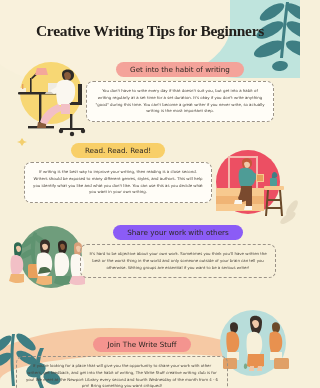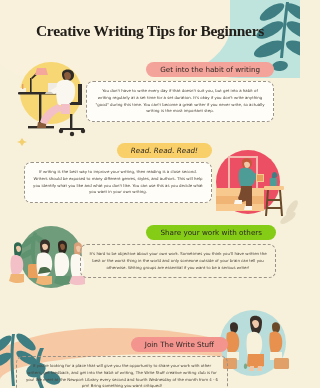--- a/index.html
+++ b/index.html
@@ -39,21 +39,21 @@
   }
 
   
   .section{position:absolute;z-index:10;}
 
   .pill{
     display:inline-block;padding:3px 14px;border-radius:20px;
     font-size:7.2px;color:#2c2722;white-space:nowrap;
     font-family:"DejaVu Sans", sans-serif;
   }
-  .pill-wrap{text-align:right;}
+  .pill-wrap{text-align:center;}
 
   .card{
     background:#fffdf7;
     border:1px dashed #9a9287;
     border-radius:7px;
     padding:6px 8px;
     font-size:3.9px;
     line-height:1.75;
     color:#4a443c;
     text-align:center;
@@ -180,21 +180,21 @@
       <rect x="68" y="34" width="7" height="8" rx="1" fill="#4e9c96"></rect>
       <path d="M70 34 C69 28 73 26 75 30 C76 33 74 34 72 34 Z" fill="#3f7f84"></path>
 
       <ellipse cx="86" cy="74" rx="9" ry="3.5" transform="rotate(-35 86 74)" fill="#e6dcc4"></ellipse>
       <ellipse cx="90" cy="64" rx="9" ry="3.5" transform="rotate(-55 90 64)" fill="#e6dcc4"></ellipse>
     </svg>
   </div>
 
   <div class="section" style="left:24px;top:138px;width:188px;">
     <div class="pill-wrap">
-      <span class="pill" style="background:#f8cf68;font-style:italic;">Read. Read. Read!</span>
+      <span class="pill" style="background:#f8cf68;">Read. Read. Read!</span>
     </div>
     <div class="card" style="margin-top:4px;">If writing is the best way to improve your writing, then reading is a close second. Writers should be exposed to many different genres, styles, and authors. This will help you identify what you like and what you don't like. You can use this as you decide what you want in your own writing.</div>
   </div>
 
   <div class="section" style="left:0px;top:224px;width:92px;height:80px;">
     <div class="circ" style="left:20px;top:2px;width:62px;height:62px;background:#6f9d7c;"></div>
     <svg width="92" height="80" viewBox="0 0 92 80" style="position:absolute;left:0;top:0;">
 
       <g fill="#5f9370">
         <path d="M34 8 C30 18 30 30 33 40 L36 40 C34 28 35 18 37 9 Z"></path>
@@ -222,21 +222,21 @@
 
       <path d="M74 22 C74 17 82 17 82 23 C82 29 80 33 77 33 C74 33 74 27 74 22 Z" fill="#d9a07a"></path>
       <path d="M76 24 C76 21 81 21 81 25 C81 28 78 29 77 27 Z" fill="#f0c8a8"></path>
       <path d="M72 31 C76 29 83 30 84 38 C85 45 82 50 79 52 L72 52 C70 45 70 34 72 31 Z" fill="#fbf8f1"></path>
       <path d="M72 52 L85 52 L85 60 C79 62 73 61 69 59 Z" fill="#f2c0c6"></path>
     </svg>
   </div>
 
   <div class="section" style="left:80px;top:220px;width:196px;">
     <div class="pill-wrap">
-      <span class="pill" style="background:#84cc16;">Share your work with others</span>
+      <span class="pill" style="background:#8b5cf6;">Share your work with others</span>
     </div>
     <div class="card dashed-only" style="margin-top:4px;background:transparent;border:1px dashed #9a9287;">It's hard to be objective about your own work. Sometimes you think you'll have written the best or the worst thing in the world and only someone outside of your brain can tell you otherwise. Writing groups are essential if you want to be a serious writer!</div>
   </div>
 
   <div class="bg-peach-bottom"></div>
   <div class="bg-cream-bottom"></div>
 
   <svg width="82" height="60" viewBox="0 0 82 60" style="position:absolute;left:-4px;bottom:-2px;z-index:6;">
     <g fill="#3e7e83">
       <path d="M16 4 C14 18 14 34 16 56 L19 56 C17 34 17 18 19 4 Z"></path>

